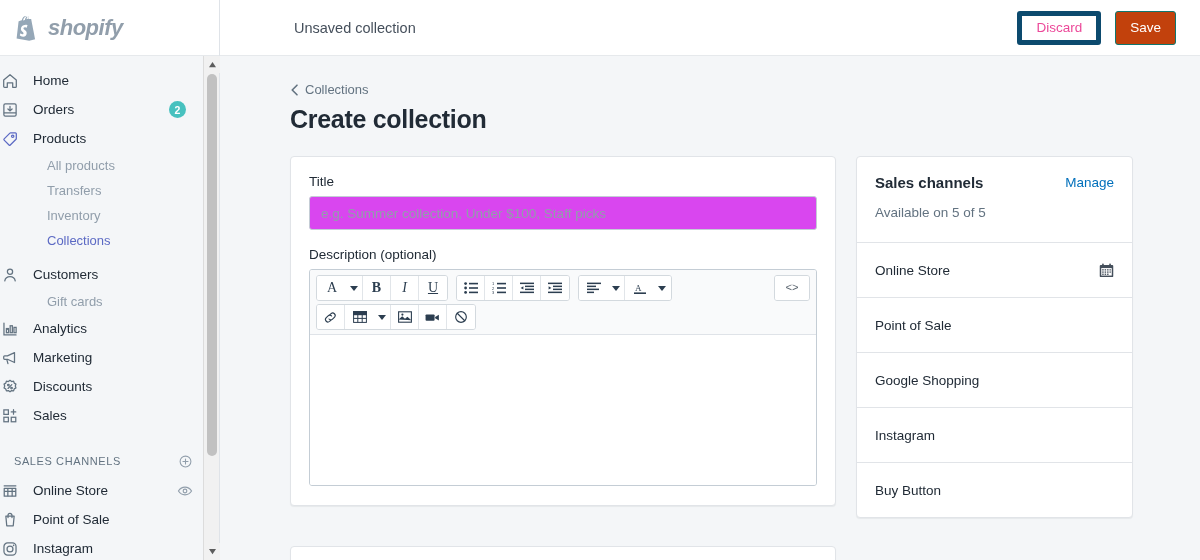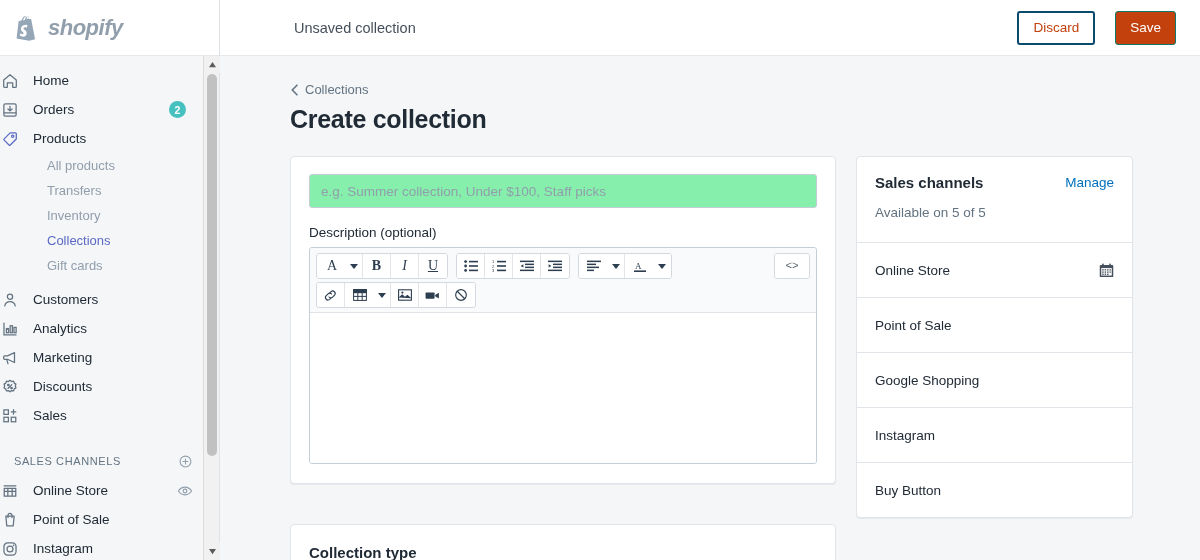--- a/index.html
+++ b/index.html
@@ -64,21 +64,21 @@
   .right-pane { flex: 1; display: flex; flex-direction: column; height: 560px; }
   .topbar {
     height: 56px; background: #fff; border-bottom: 1px solid #e6e9ec;
     display: flex; align-items: center; padding: 0 24px; flex: 0 0 56px;
   }
   .topbar-title { font-size: 14.5px; color: #454f5b; flex: 1; padding-left: 50px; }
   .btn {
     height: 34px; padding: 0 14px; border-radius: 3px; font-size: 13.5px;
     display: flex; align-items: center; justify-content: center; cursor: pointer;
   }
-  .btn-discard { background: #fff; border: 2px solid #0c4a6e; color: #c2410c; margin-right: 20px; }
+  .btn-discard { background: #fff; border: 5px solid #0c4a6e; color: #ec4899; margin-right: 14px; }
   .btn-save { background: #c2410c; border: 1px solid #0f766e; color: #ffffff; }
 
   
   .main {
     flex: 1; background: #f4f6f8; overflow: hidden;
     padding: 26px 66px 0 70px; display: flex; flex-direction: column;
   }
   .breadcrumb { display: flex; align-items: center; gap: 6px; cursor: pointer; margin-bottom: 8px; }
   .breadcrumb .bc-text { font-size: 13px; color: #637381; }
   .page-title { font-size: 25px; font-weight: bold; color: #212b36; letter-spacing: -.3px; margin-bottom: 22px; }
@@ -87,21 +87,21 @@
   .col-right { width: 277px; }
   .card {
     background: #fff; border: 1px solid #e1e4e8; border-radius: 4px;
     box-shadow: 0 1px 1px rgba(22,29,37,.06);
   }
   .card-pad { padding: 17px 18px 19px 18px; }
   .field-label { font-size: 13.5px; color: #212b36; margin-bottom: 7px; }
   .text-input {
     width: 100%; height: 34px; border: 1px solid #c4cdd5; border-radius: 3px;
     padding: 0 11px; font-size: 13.5px; font-family: "Liberation Sans", sans-serif;
-    color: #212b36; background: #86efac; outline: none;
+    color: #212b36; background: #d946ef; outline: none;
   }
   .text-input::placeholder { color: #919eab; }
   .desc-label { margin-top: 17px; }
 
   
   .editor { border: 1px solid #c4cdd5; border-radius: 3px; overflow: hidden; }
   .toolbar { background: #f9fafb; border-bottom: 1px solid #dfe3e8; padding: 5px 6px 4px 6px; }
   .tb-row { display: flex; align-items: center; gap: 8px; margin-bottom: 3px; }
   .tb-row:last-child { margin-bottom: 0; }
   .tb-group { display: flex; border: 1px solid #d3d9de; border-radius: 3px; overflow: hidden; background: #fff; }
@@ -186,32 +186,32 @@
       </div>
       <div class="nav-item sub">
         <span class="nav-label">Transfers</span>
       </div>
       <div class="nav-item sub">
         <span class="nav-label">Inventory</span>
       </div>
       <div class="nav-item sub active">
         <span class="nav-label">Collections</span>
       </div>
+      <div class="nav-item" style="margin-top:7px;">
+        <span class="ico">
+          <svg width="18" height="18" viewBox="0 0 20 20" fill="none" stroke="#637381" stroke-width="1.4">
+            <circle cx="10" cy="6.3" r="2.9"></circle>
+            <path d="M4.2 16.5c.6-3 2.9-4.6 5.8-4.6s5.2 1.6 5.8 4.6" stroke-linecap="round"></path>
+          </svg>
+        </span>
+        <span class="nav-label">Customers</span>
+      </div>
+
       <div class="nav-item sub">
         <span class="nav-label">Gift cards</span>
-      </div>
-
-      <div class="nav-item" style="margin-top:7px;">
-        <span class="ico">
-          <svg width="18" height="18" viewBox="0 0 20 20" fill="none" stroke="#637381" stroke-width="1.4">
-            <circle cx="10" cy="6.3" r="2.9"></circle>
-            <path d="M4.2 16.5c.6-3 2.9-4.6 5.8-4.6s5.2 1.6 5.8 4.6" stroke-linecap="round"></path>
-          </svg>
-        </span>
-        <span class="nav-label">Customers</span>
       </div>
 
       <div class="nav-item">
         <span class="ico">
           <svg width="18" height="18" viewBox="0 0 20 20" fill="none" stroke="#637381" stroke-width="1.4">
             <path d="M3.3 3.4v13.2h13.4" stroke-linecap="round"></path>
             <rect x="6" y="9.5" width="2.4" height="4.6"></rect>
             <rect x="10.2" y="6.4" width="2.4" height="7.7"></rect>
             <rect x="14.4" y="8.2" width="2.4" height="5.9"></rect>
           </svg>
@@ -336,20 +336,21 @@
       </div>
 
       <div class="page-title">Create collection</div>
 
       <div class="columns">
 
         <div class="col-left">
 
           <div class="card">
             <div class="card-pad">
+              <div class="field-label">Title</div>
               <input class="text-input" type="text" placeholder="e.g. Summer collection, Under $100, Staff picks" style="">
 
               <div class="field-label desc-label">Description (optional)</div>
 
               <div class="editor">
                 <div class="toolbar">
 
                   <div class="tb-row">
                     <div class="tb-group">
                       <div class="tb-btn with-caret" style="border-right:none;">

